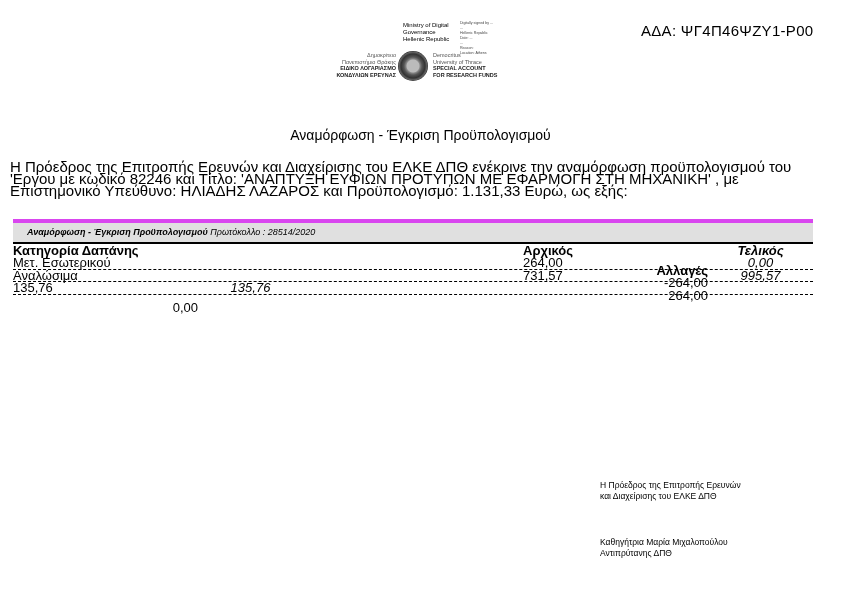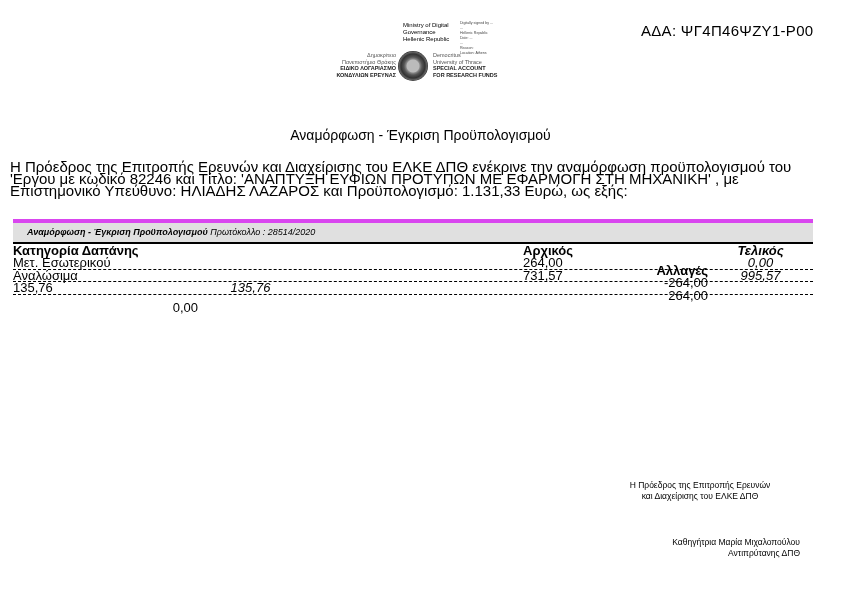--- a/index.html
+++ b/index.html
@@ -38,22 +38,22 @@
   .tbl-head .b { font-weight:bold; font-style:italic; }
   .tbl-head .i { font-style:italic; }
   .row { display:flex; height:11.5px; line-height:11px; font-size:13px; }
   .row.data { border-bottom:1px dashed #000; }
   .row.colhead { font-weight:bold; height:13px; line-height:14px; }
   .c0 { width:510px; }
   .c1 { width:80px; }
   .c2 { width:105px; text-align:right;margin-top:20px; }
   .c3 { width:105px; text-align:center;font-style:italic; }
 
-  .sign1 { position:absolute; left:600px; width:200px; top:480px; text-align:center; font-size:8.5px; line-height:11px; }
-  .sign2 { position:absolute; left:600px; width:200px; top:537px; text-align:right; font-size:8.5px; line-height:11px; }
+  .sign1 { position:absolute; left:600px; width:200px; top:480px; text-align:left; font-size:8.5px; line-height:11px; }
+  .sign2 { position:absolute; left:600px; width:200px; top:537px; text-align:left; font-size:8.5px; line-height:11px; }
 </style>
 </head>
 <body>
 
 <div class="ada">ΑΔΑ: ΨΓ4Π46ΨΖΥ1-Ρ00</div>
 
 <div class="logo-ministry">
   <div>Ministry of Digital</div>
   <div>Governance</div>
   <div>Hellenic Republic</div>

